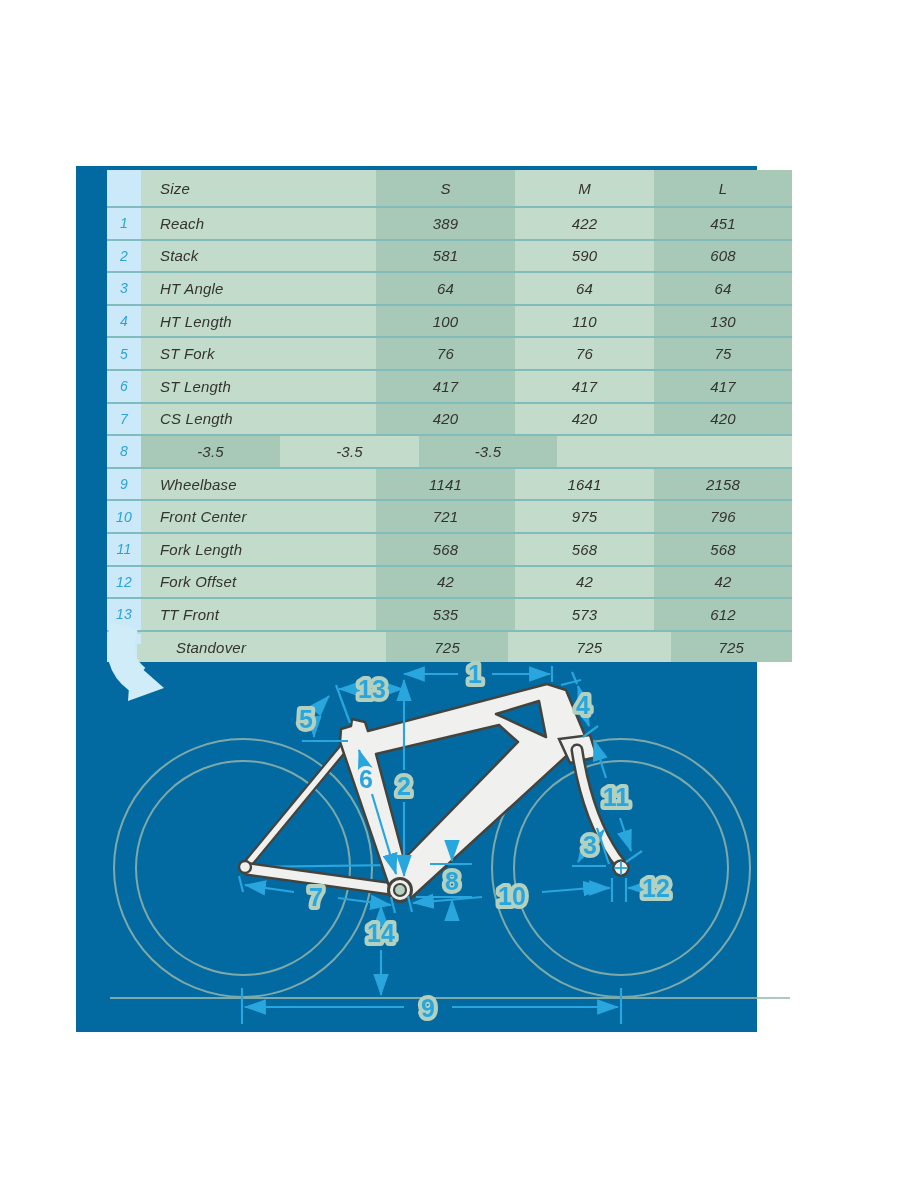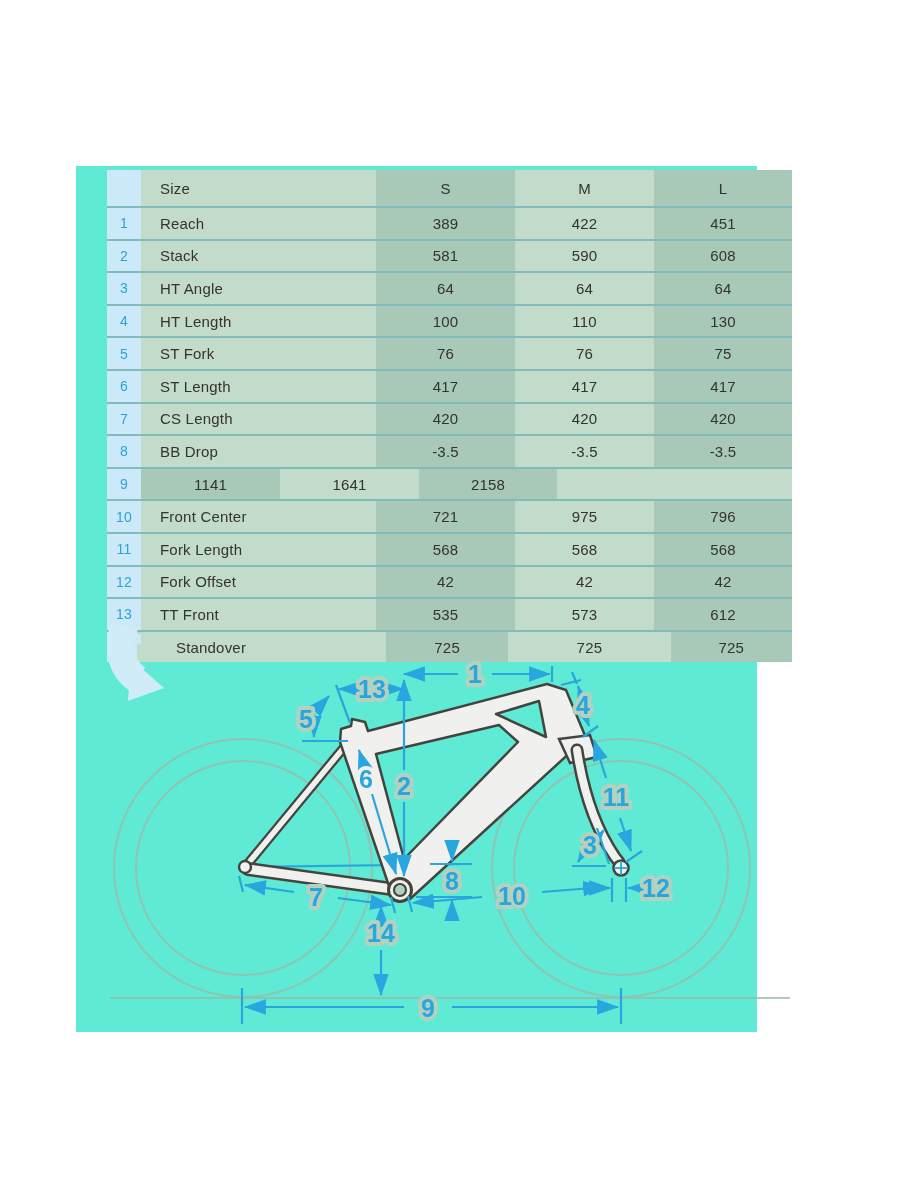--- a/index.html
+++ b/index.html
@@ -1,19 +1,19 @@
 <!DOCTYPE html>
 <html><head>
 <meta charset="utf-8">
 <style>
   html,body{margin:0;padding:0;background:#ffffff;}
   body{width:900px;height:1200px;position:relative;overflow:hidden;
        font-family:"Liberation Sans","DejaVu Sans",sans-serif;}
   .content-box{position:absolute;left:76px;top:166px;width:681px;height:866px;
-       background:#5eead4;}
+       background:#0369a1;font-style:italic;}
   
   .geo-table{position:absolute;left:31px;top:4px;width:685px;}
   .trow{display:flex;height:30.6px;border-bottom:2px solid rgba(84,166,178,0.6);
         background:#c3dbcb;}
   .trow.header{height:36px;}
   .trow:last-child{border-bottom:none;gap:20px;}
   .cell{display:flex;align-items:center;color:#33332f;font-size:15px;
         letter-spacing:0.2px;}
   .cell.num{width:34px;justify-content:center;background:#cbe9f8;
         color:#2ba3d6;font-size:14px;}
@@ -88,27 +88,27 @@
         </div>
         <div class="trow">
           <div class="cell num">7</div>
           <div class="cell label">CS Length</div>
           <div class="cell val band">420</div>
           <div class="cell val">420</div>
           <div class="cell val band last">420</div>
         </div>
         <div class="trow">
           <div class="cell num">8</div>
-          <div class="cell label">BB Drop</div>
           <div class="cell val band">-3.5</div>
           <div class="cell val">-3.5</div>
           <div class="cell val band last">-3.5</div>
         </div>
         <div class="trow">
           <div class="cell num">9</div>
+          <div class="cell label">Wheelbase</div>
           <div class="cell val band">1141</div>
           <div class="cell val">1641</div>
           <div class="cell val band last">2158</div>
         </div>
         <div class="trow">
           <div class="cell num">10</div>
           <div class="cell label">Front Center</div>
           <div class="cell val band">721</div>
           <div class="cell val">975</div>
           <div class="cell val band last">796</div>

